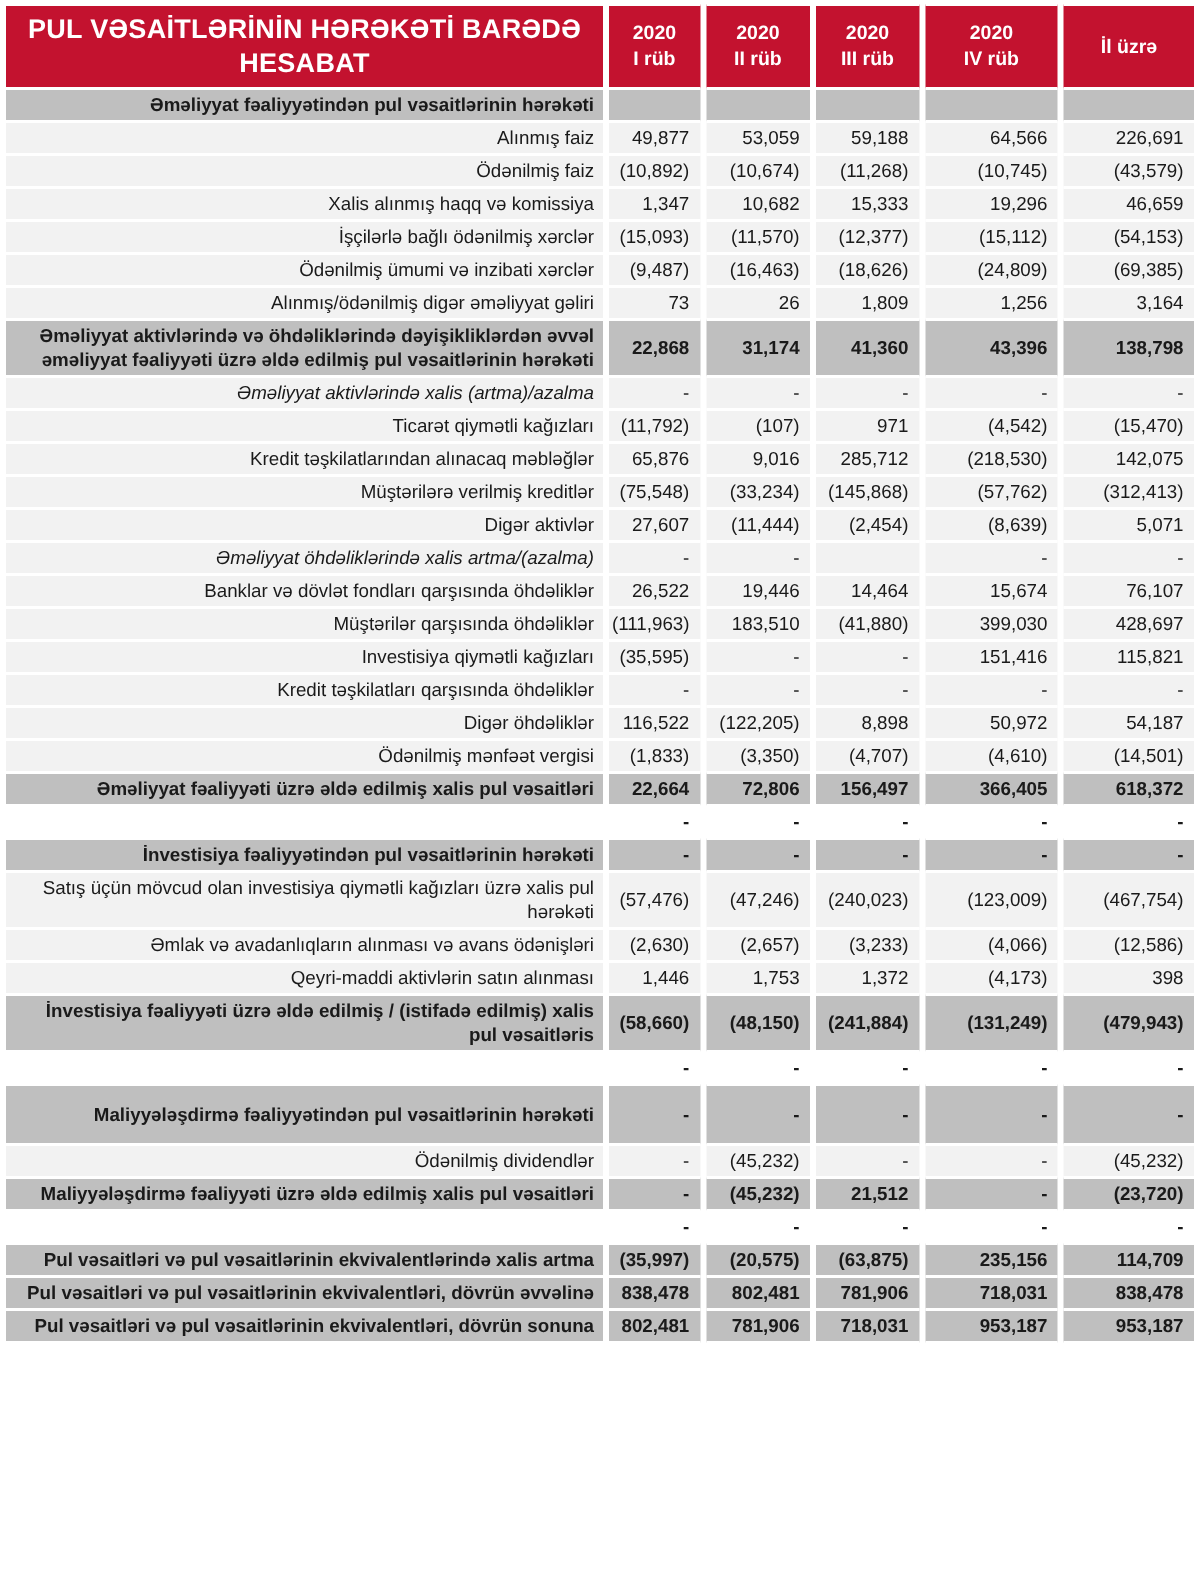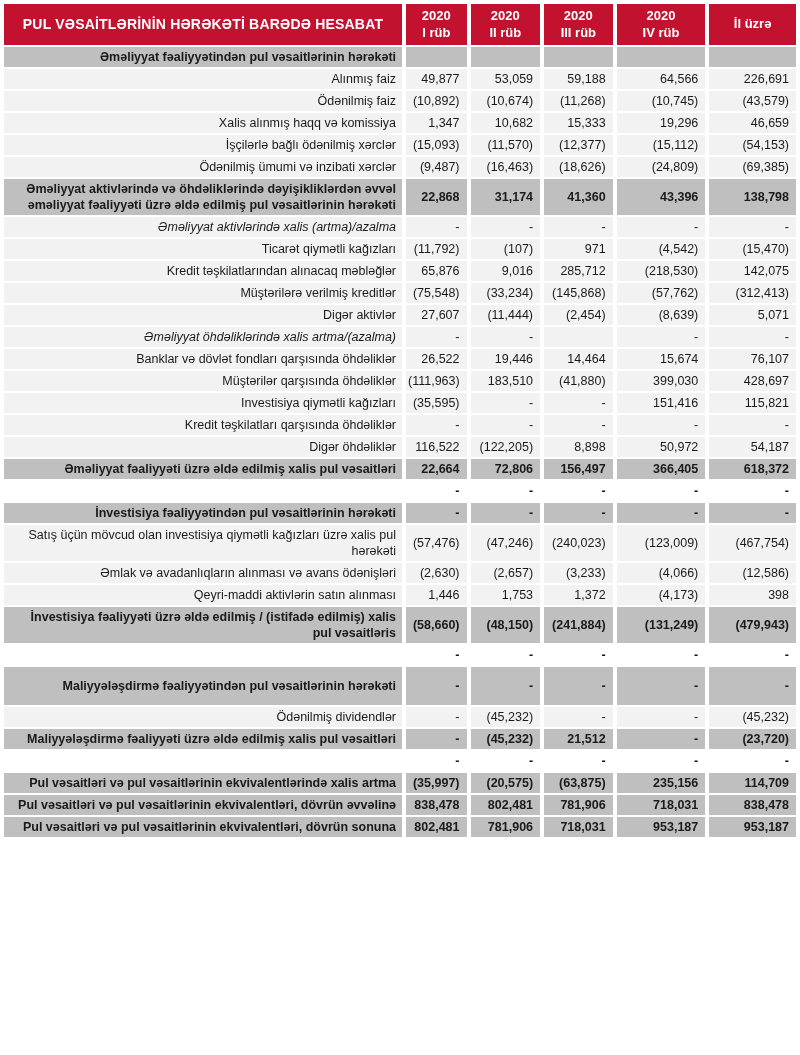--- a/index.html
+++ b/index.html
@@ -42,21 +42,21 @@
 
   
   thead th {
     background: #c3122f;
     color: #ffffff;
     font-weight: bold;
     padding: 4px 4px;
     height: 40px;
   }
   th.title-cell {
-    font-size: 14px;
+    font-size: 18px;
     text-align: center;
     letter-spacing: 0.2px;
   }
   th.colhead {
     font-size: 13px;
     text-align: center;
   }
   th.colhead .line { display: block; }
 
   
@@ -162,20 +162,28 @@
           <td class="num">(54,153)</td>
         </tr>
         <tr class="data">
           <td class="label">Ödənilmiş ümumi və inzibati xərclər</td>
           <td class="num">(9,487)</td>
           <td class="num">(16,463)</td>
           <td class="num">(18,626)</td>
           <td class="num">(24,809)</td>
           <td class="num">(69,385)</td>
         </tr>
+        <tr class="data">
+          <td class="label">Alınmış/ödənilmiş digər əməliyyat gəliri</td>
+          <td class="num">73</td>
+          <td class="num">26</td>
+          <td class="num">1,809</td>
+          <td class="num">1,256</td>
+          <td class="num">3,164</td>
+        </tr>
         <tr class="total">
           <td class="label">Əməliyyat aktivlərində və öhdəliklərində dəyişikliklərdən əvvəl əməliyyat fəaliyyəti üzrə əldə edilmiş pul vəsaitlərinin hərəkəti</td>
           <td class="num">22,868</td>
           <td class="num">31,174</td>
           <td class="num">41,360</td>
           <td class="num">43,396</td>
           <td class="num">138,798</td>
         </tr>
         <tr class="italic">
           <td class="label">Əməliyyat aktivlərində xalis (artma)/azalma</td>
@@ -258,20 +266,28 @@
           <td class="num">-</td>
         </tr>
         <tr class="data">
           <td class="label">Digər öhdəliklər</td>
           <td class="num">116,522</td>
           <td class="num">(122,205)</td>
           <td class="num">8,898</td>
           <td class="num">50,972</td>
           <td class="num">54,187</td>
         </tr>
+        <tr class="data">
+          <td class="label">Ödənilmiş mənfəət vergisi</td>
+          <td class="num">(1,833)</td>
+          <td class="num">(3,350)</td>
+          <td class="num">(4,707)</td>
+          <td class="num">(4,610)</td>
+          <td class="num">(14,501)</td>
+        </tr>
         <tr class="total">
           <td class="label">Əməliyyat fəaliyyəti üzrə əldə edilmiş xalis pul vəsaitləri</td>
           <td class="num">22,664</td>
           <td class="num">72,806</td>
           <td class="num">156,497</td>
           <td class="num">366,405</td>
           <td class="num">618,372</td>
         </tr>
         <tr class="dash">
           <td class="label"></td>

